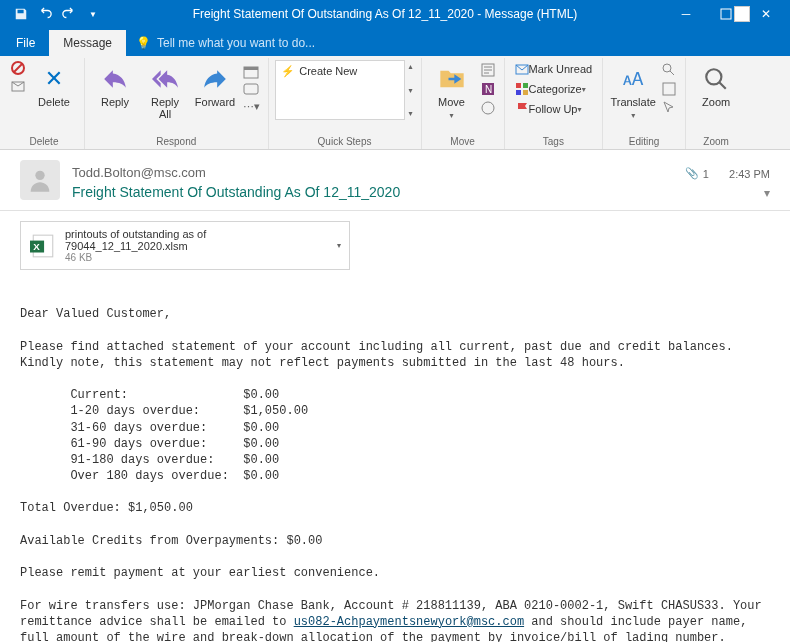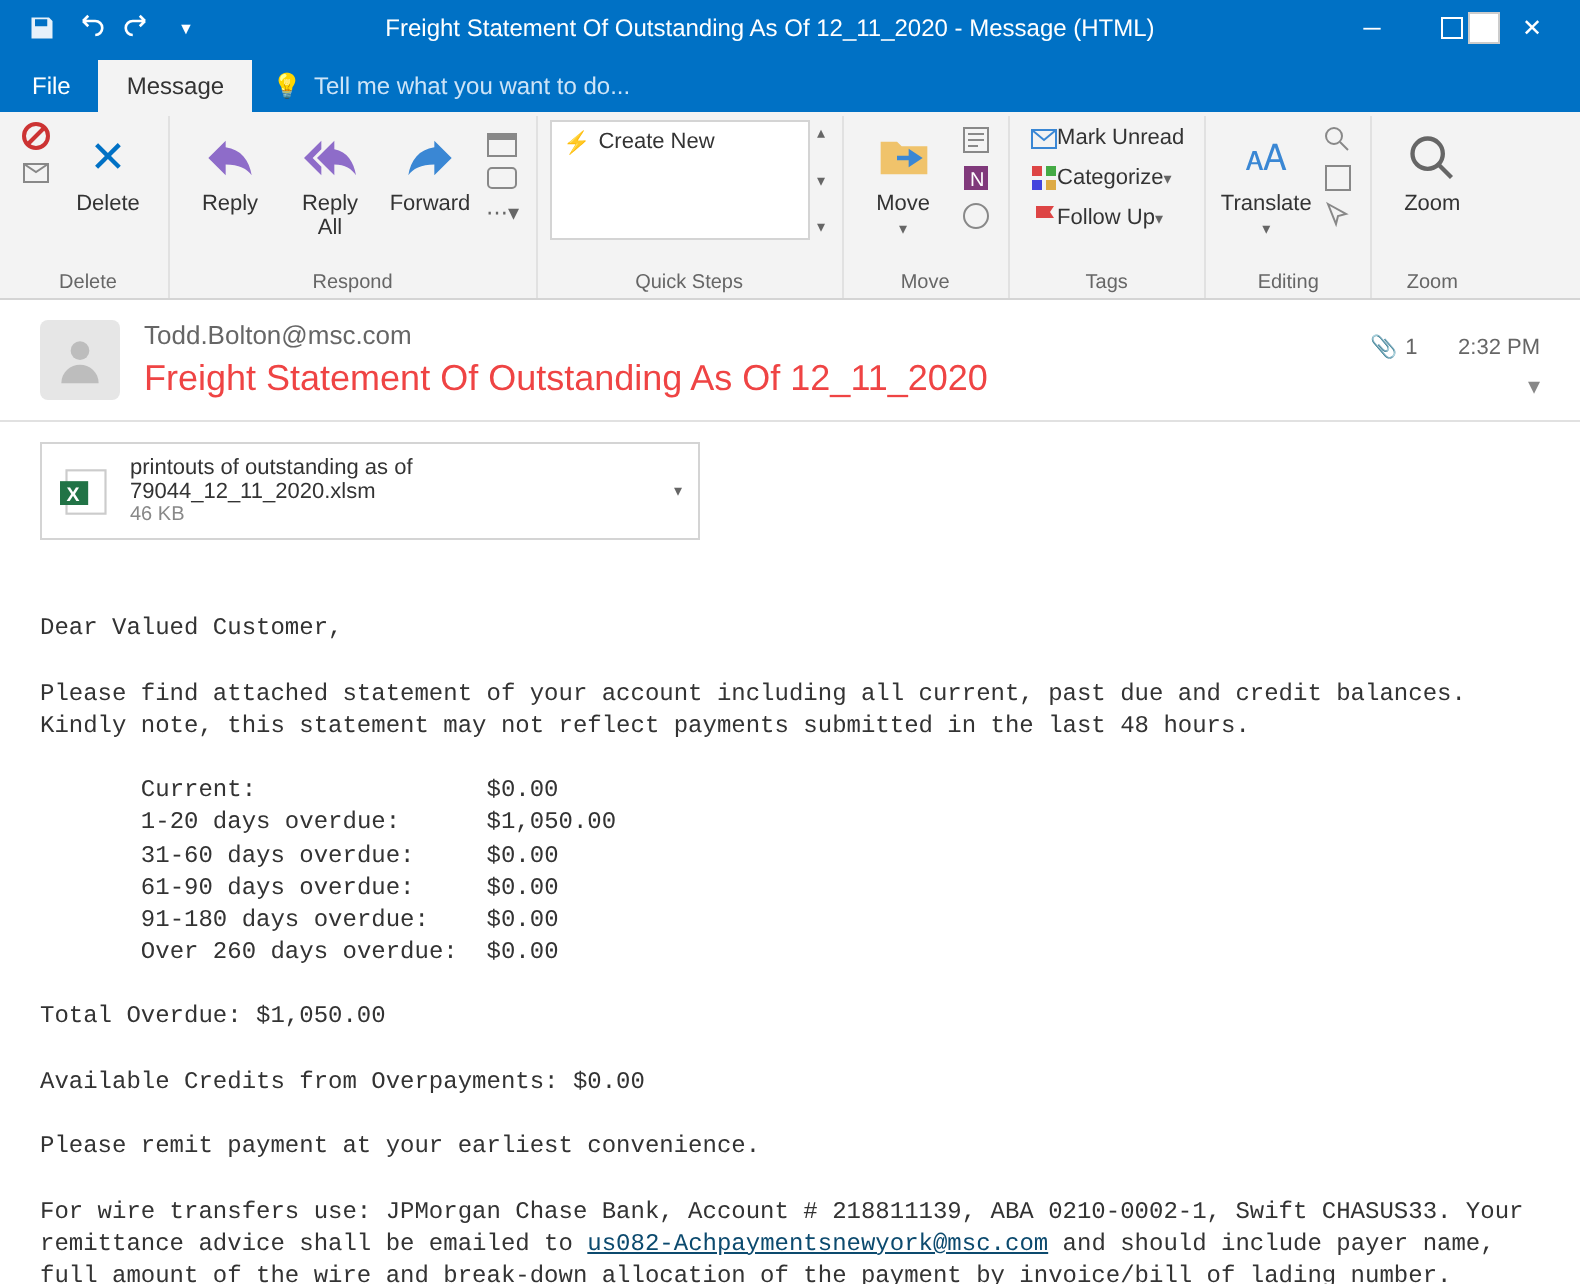--- a/index.html
+++ b/index.html
@@ -25,21 +25,21 @@
 .smallrow { display: flex; flex-direction: column; gap: 2px; justify-content: center; }
 .smallbtn { display: flex; align-items: center; gap: 0; padding: 2px 4px; font-size: 11px; color: #333; cursor: pointer; }
 .smallbtn svg, .smallbtn .sicon { width: 14px; height: 14px; }
 .quickbox { border: 1px solid #d4d4d4; background: #fff; width: 130px; height: 60px; padding: 4px 6px; font-size: 11px; color: #333; display: flex; align-items: flex-start; gap: 4px; }
 .msgheader { padding: 10px 20px; border-bottom: 1px solid #e1e1e1; }
 .fromrow { display: flex; gap: 12px; align-items: flex-end; }
 .avatar { width: 40px; height: 40px; background: #e6e6e6; border-radius: 4px; display: flex; align-items: center; justify-content: center; }
 .avatar svg { width: 28px; height: 28px; fill: #bdbdbd; }
 .fromtxt { flex: 1; }
 .fromtxt .addr { color: #666; font-size: 13px; }
-.fromtxt .subj { font-size: 18px; color: #ef4444; margin-top: 4px; }
+.fromtxt .subj { font-size: 14px; color: #0f766e; margin-top: 4px; }
 .meta { text-align: right; color: #666; font-size: 11px; }
 .meta .ico { display: inline-flex; align-items: center; gap: 4px; }
 .replyarrow { color: #888; font-size: 12px; margin-top: 6px; }
 .attach { margin: 10px 20px; border: 1px solid #d4d4d4; width: 330px; padding: 6px 8px; display: flex; align-items: center; gap: 8px; }
 .attach .xl { width: 28px; height: 28px; background: #fff; display: flex; align-items: center; justify-content: center; position: relative; }
 .attach .fname { font-size: 11px; color: #333; }
 .attach .fsize { font-size: 10px; color: #888; }
 .body { padding: 10px 20px; font-family: "Courier New", monospace; font-size: 12px; color: #333; white-space: pre; line-height: 1.35; overflow: hidden; }
 .body a { color: #0c4a6e; text-decoration: underline; }
 .popup { position: absolute; right: 40px; top: 6px; background: #fff; border: 1px solid #ccc; width: 16px; height: 16px; }
@@ -271,21 +271,21 @@
         <svg viewBox="0 0 24 24">
           <circle cx="12" cy="8" r="4"></circle>
           <path d="M4 22c0-5 4-8 8-8s8 3 8 8z"></path>
         </svg>
       </div>
     <div class="fromtxt">
       <div class="addr">Todd.Bolton@msc.com</div>
       <div class="subj">Freight Statement Of Outstanding As Of 12_11_2020</div>
     </div>
     <div class="meta">
-      <div class="ico"><span>📎</span> <span>1</span>&nbsp;&nbsp;&nbsp;&nbsp;<span>2:32 PM</span></div>
+      <div class="ico"><span>📎</span> <span>1</span>&nbsp;&nbsp;&nbsp;&nbsp;<span>2:43 PM</span></div>
       <div class="replyarrow">▾</div>
     </div>
   </div>
 </div>
 
 <div class="attach">
   <div class="xl">
       <svg width="26" height="26" viewBox="0 0 24 24">
         <rect x="3" y="2" width="18" height="20" fill="#fff" stroke="#ccc"></rect>
         <rect x="0" y="7" width="13" height="11" fill="#217346"></rect>
@@ -303,21 +303,21 @@
 <span>Dear Valued Customer,</span>
 
 <span>Please find attached statement of your account including all current, past due and credit balances.</span>
 <span>Kindly note, this statement may not reflect payments submitted in the last 48 hours.</span>
 
        <span>Current:</span>                <span>$0.00</span>
        <span>1-20 days overdue:</span>      <span>$1,050.00</span>
        <span>31-60 days overdue:</span>     <span>$0.00</span>
        <span>61-90 days overdue:</span>     <span>$0.00</span>
        <span>91-180 days overdue:</span>    <span>$0.00</span>
-       <span>Over 260 days overdue:</span>  <span>$0.00</span>
+       <span>Over 180 days overdue:</span>  <span>$0.00</span>
 
 <span>Total Overdue: $1,050.00</span>
 
 <span>Available Credits from Overpayments: $0.00</span>
 
 <span>Please remit payment at your earliest convenience.</span>
 
 <span>For wire transfers use: JPMorgan Chase Bank, Account # 218811139, ABA 0210-0002-1, Swift CHASUS33. Your</span>
 <span>remittance advice shall be emailed to </span><a href="#">us082-Achpaymentsnewyork@msc.com</a><span> and should include payer name,</span>
 <span>full amount of the wire and break-down allocation of the payment by invoice/bill of lading number.</span>

